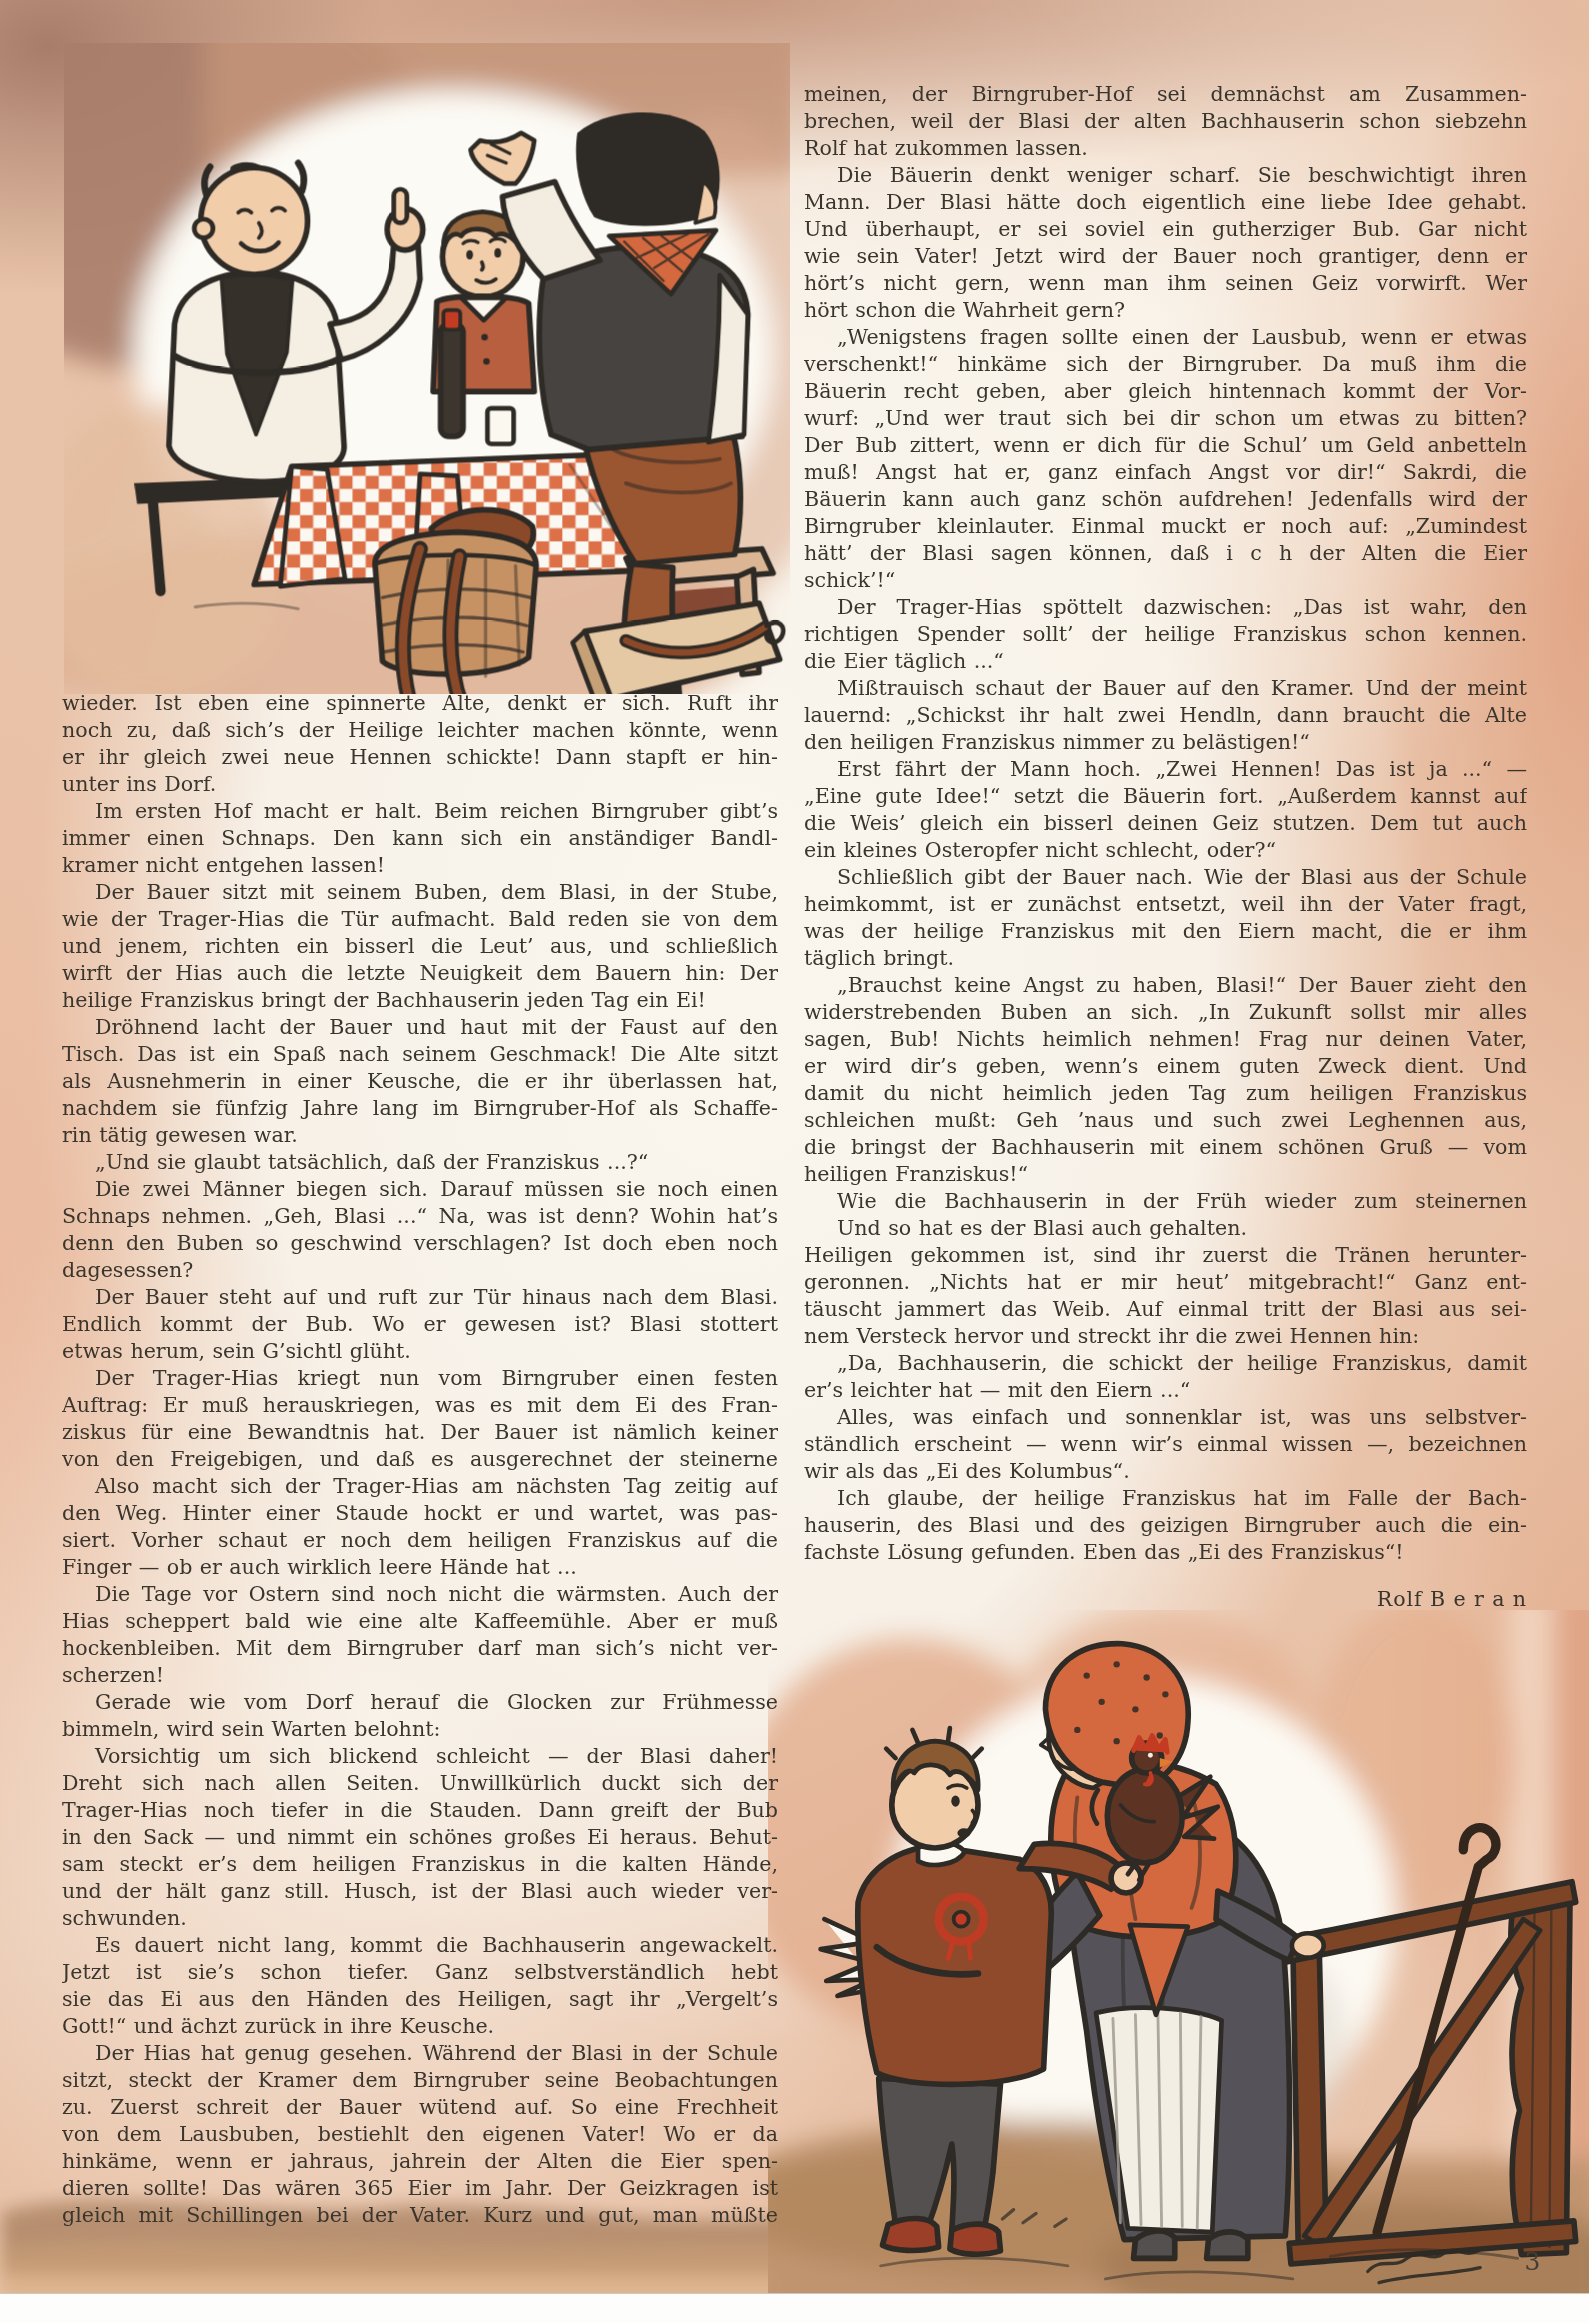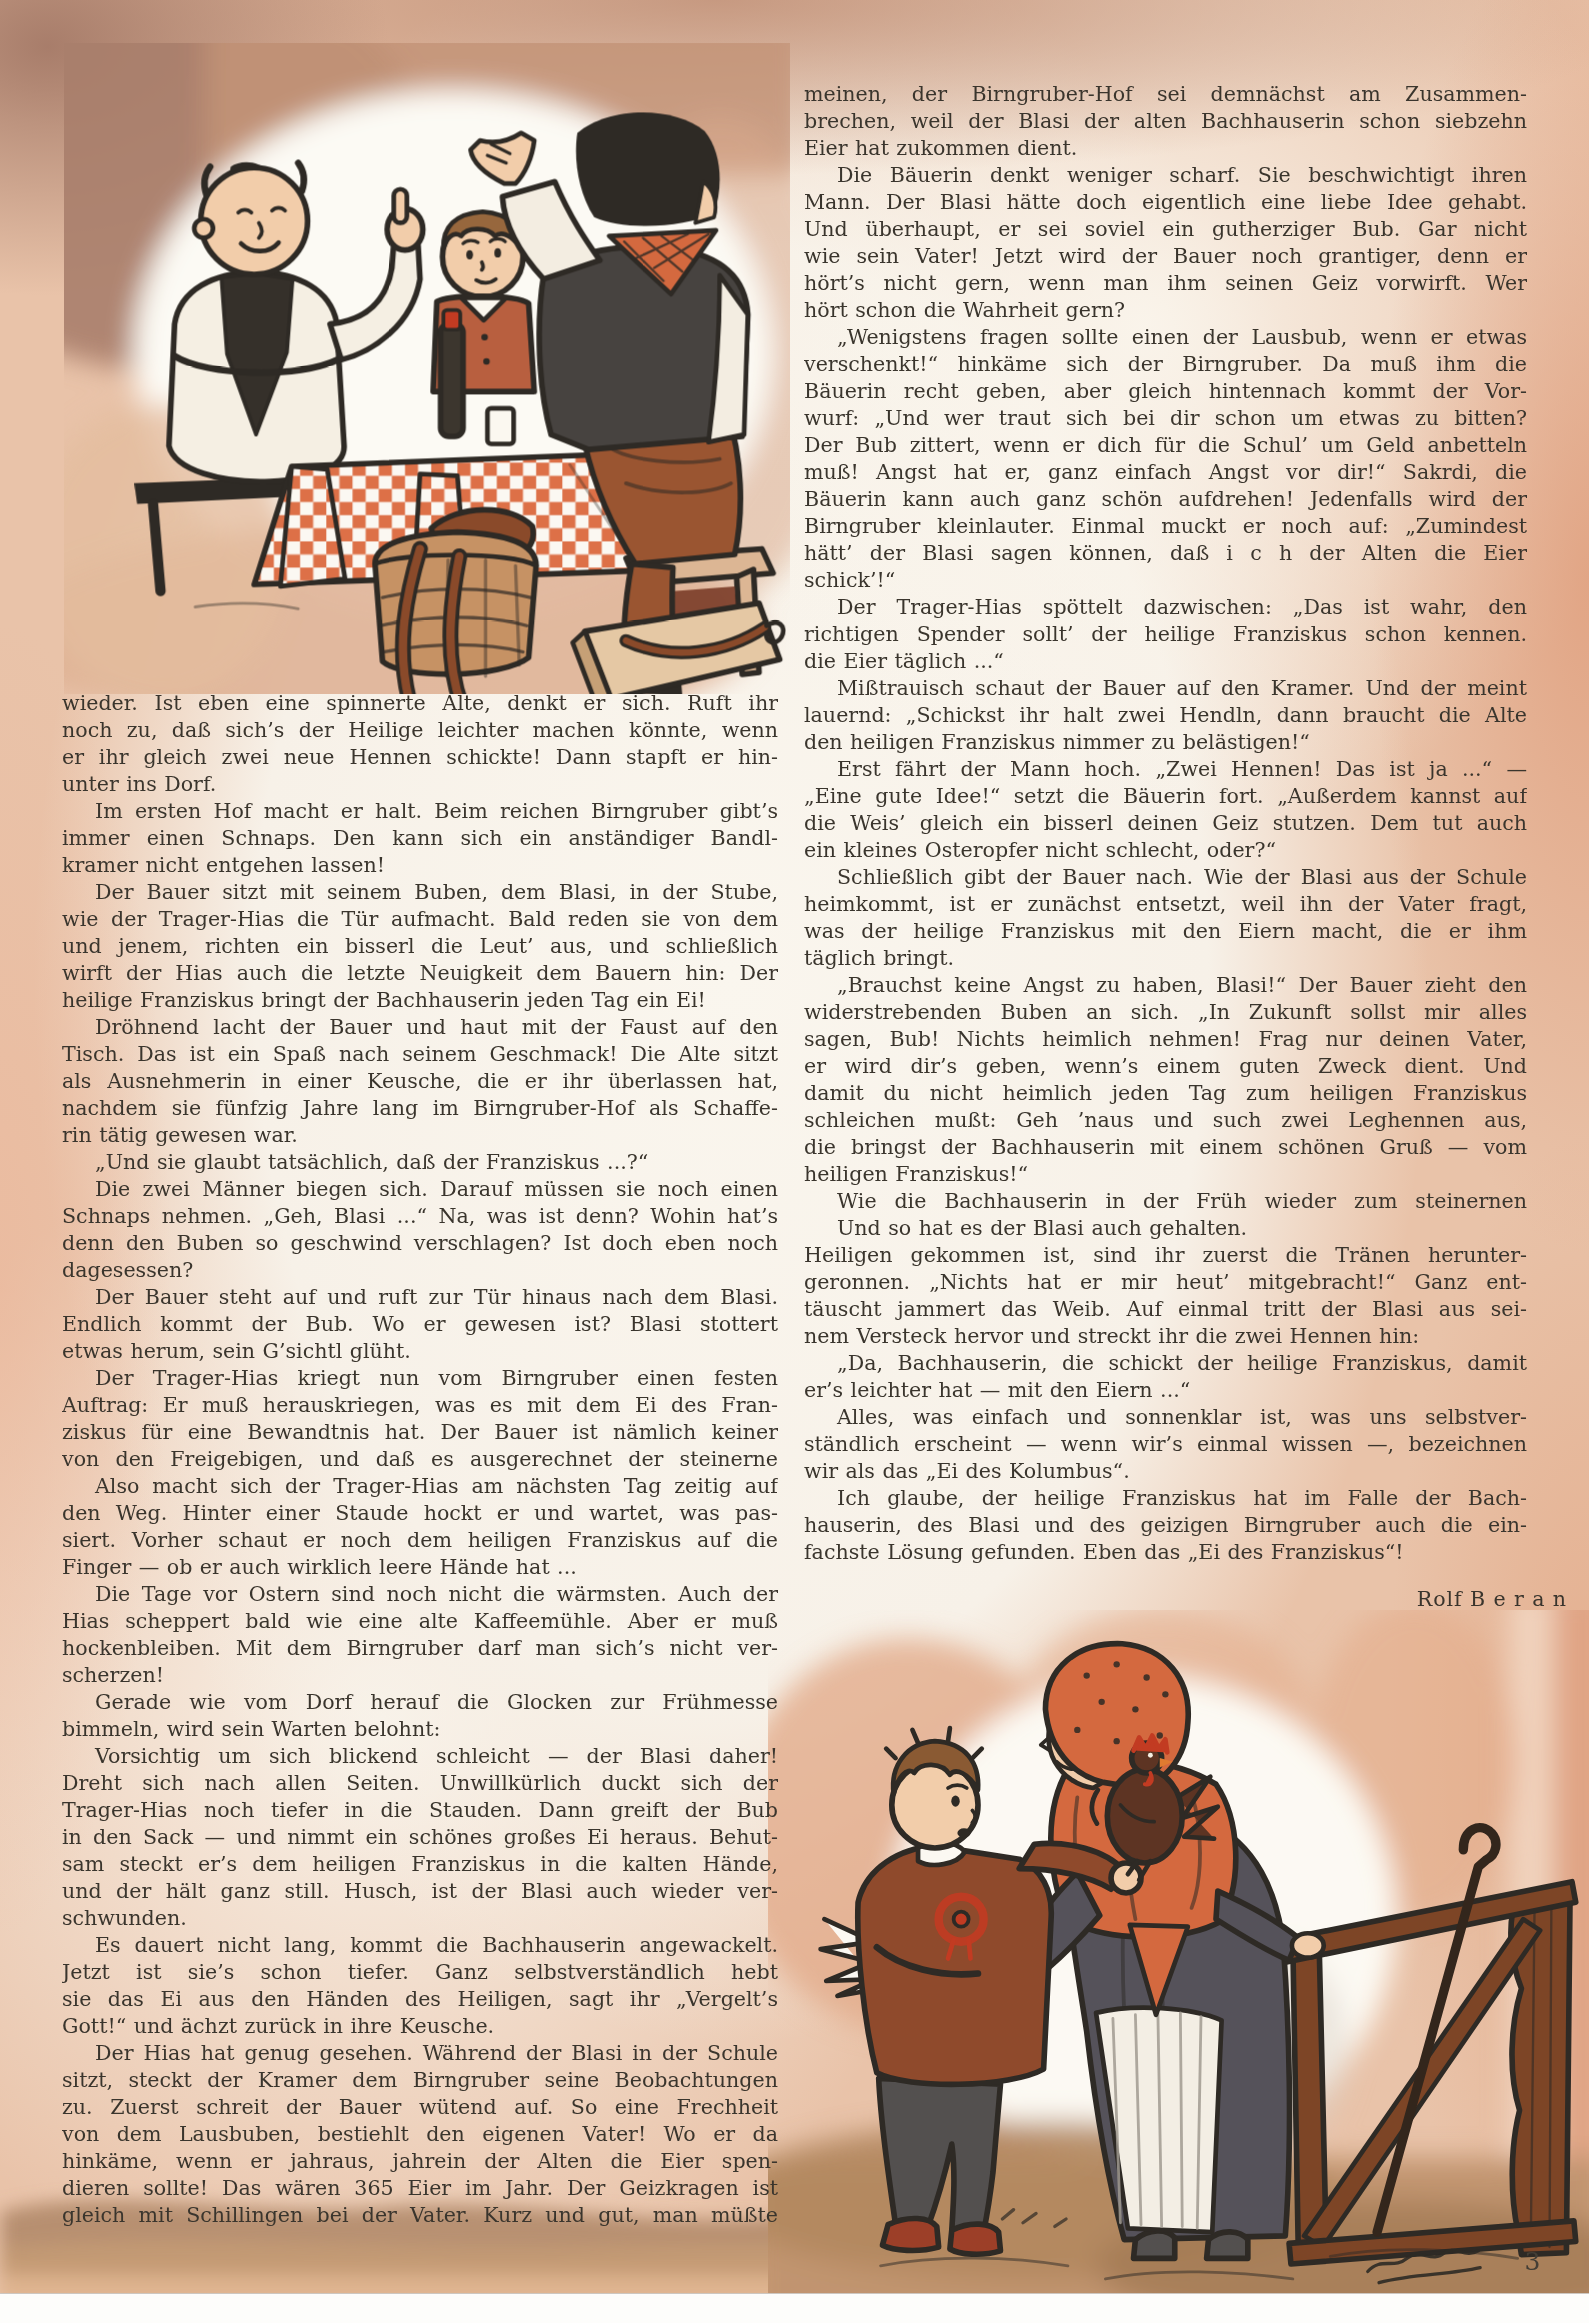--- a/index.html
+++ b/index.html
@@ -20,21 +20,21 @@
   .col{position:absolute;z-index:5;}
   #left-col{left:62px;top:690px;width:716px;}
   #right-col{left:804px;top:81px;width:723px;}
   .line{
     font-size:20.6px;line-height:27px;height:27px;overflow:hidden;
     text-align:justify;text-align-last:justify;word-spacing:0.9px;
   }
   .line.indent{padding-left:33px;}
   .line.last{text-align-last:left;}
   .author{
-    position:absolute;z-index:6;left:844px;top:1587px;width:723px;
+    position:absolute;z-index:6;left:804px;top:1587px;width:723px;
     font-size:20.6px;text-align:right;letter-spacing:0.9px;
   }
   .illus{position:absolute;z-index:2;}
   #top-illus{left:64px;top:43px;}
   #bottom-illus{left:768px;top:1610px;}
   #hills{left:0;top:2144px;z-index:1;}
   .page-number{
     position:absolute;z-index:7;left:1514px;top:2247px;width:37px;
     font-size:25px;text-align:center;color:#443e35;
   }
@@ -327,21 +327,21 @@
       <div class="line">von dem Lausbuben, bestiehlt den eigenen Vater! Wo er da</div>
       <div class="line">hinkäme, wenn er jahraus, jahrein der Alten die Eier spen-</div>
       <div class="line">dieren sollte! Das wären 365 Eier im Jahr. Der Geizkragen ist</div>
       <div class="line">gleich mit Schillingen bei der Vater. Kurz und gut, man müßte</div>
     </div>
 
   <div id="right-col" class="col">
 
   <div class="line">meinen, der Birngruber-Hof sei demnächst am Zusammen-</div>
       <div class="line">brechen, weil der Blasi der alten Bachhauserin schon siebzehn</div>
-      <div class="line last">Eier hat zukommen dient.</div>
+      <div class="line last">Rolf hat zukommen lassen.</div>
       <div class="line indent">Die Bäuerin denkt weniger scharf. Sie beschwichtigt ihren</div>
       <div class="line">Mann. Der Blasi hätte doch eigentlich eine liebe Idee gehabt.</div>
       <div class="line">Und überhaupt, er sei soviel ein gutherziger Bub. Gar nicht</div>
       <div class="line">wie sein Vater! Jetzt wird der Bauer noch grantiger, denn er</div>
       <div class="line">hört’s nicht gern, wenn man ihm seinen Geiz vorwirft. Wer</div>
       <div class="line last">hört schon die Wahrheit gern?</div>
       <div class="line indent">„Wenigstens fragen sollte einen der Lausbub, wenn er etwas</div>
       <div class="line">verschenkt!“ hinkäme sich der Birngruber. Da muß ihm die</div>
       <div class="line">Bäuerin recht geben, aber gleich hintennach kommt der Vor-</div>
       <div class="line">wurf: „Und wer traut sich bei dir schon um etwas zu bitten?</div>

